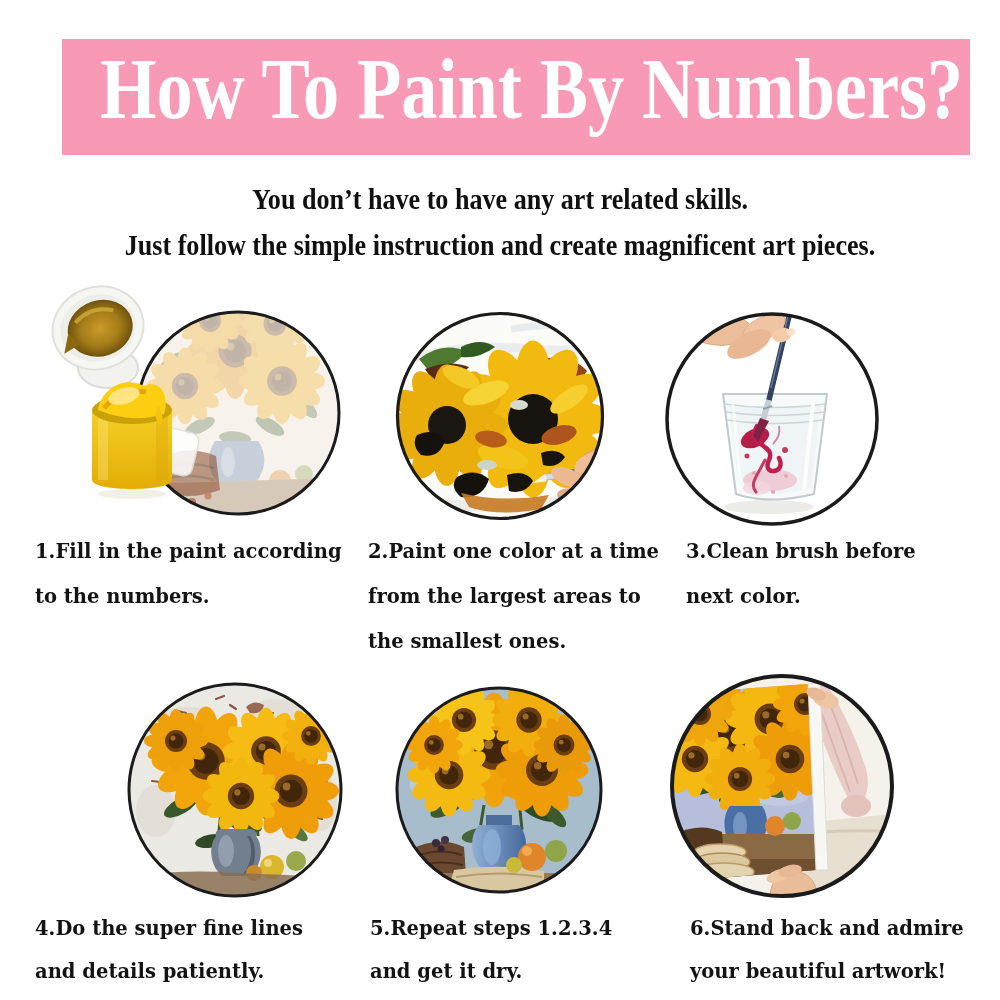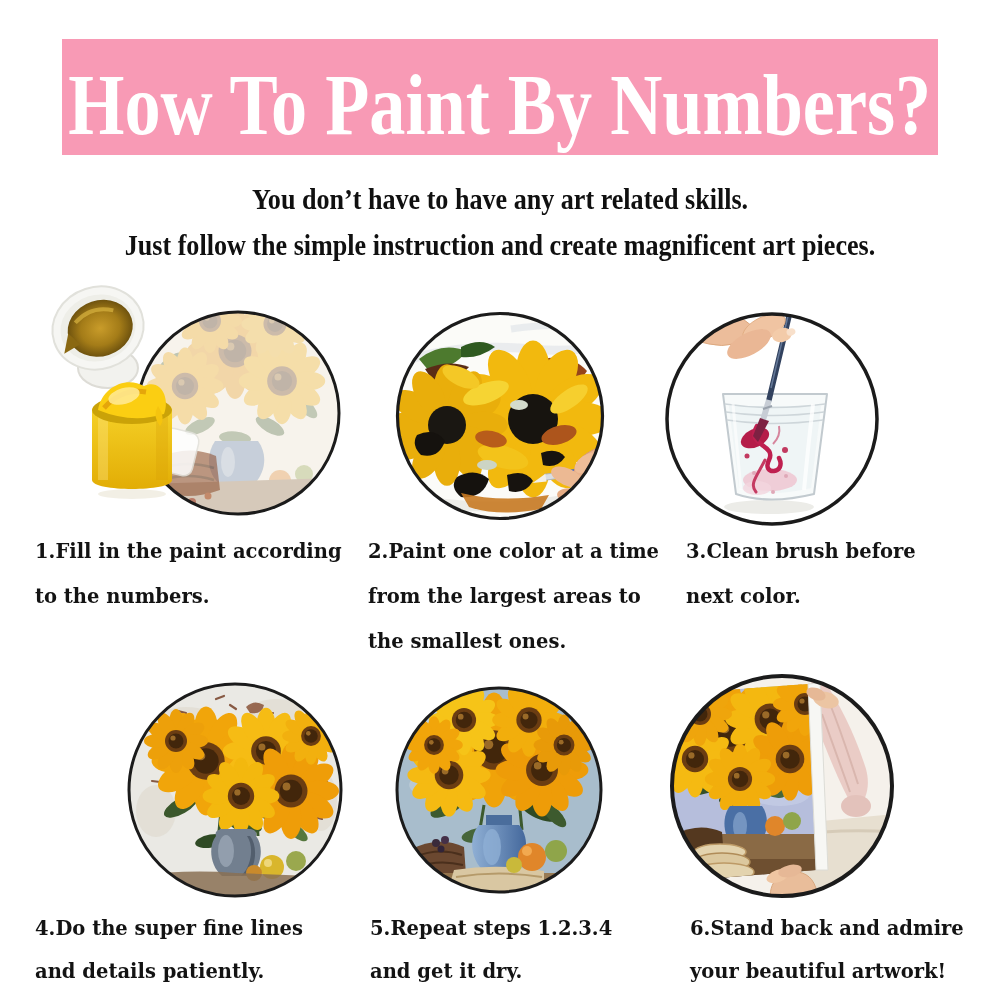--- a/index.html
+++ b/index.html
@@ -1,19 +1,19 @@
 <!DOCTYPE html>
 <html><head>
 <meta charset="utf-8">
 <style>
   html,body{margin:0;padding:0;background:#ffffff;}
   .page{position:relative;width:1000px;height:1000px;background:#ffffff;overflow:hidden;
         font-family:"Liberation Serif",serif;}
   .banner{position:absolute;left:62px;top:39px;width:876px;height:116px;background:#f89ab5;
-          display:flex;align-items:flex-end;justify-content:center;}
+          display:flex;align-items:flex-start;justify-content:center;padding-left:32px;}
   .banner h1{margin:0;font-size:86px;font-weight:bold;color:#ffffff;white-space:nowrap;
              transform:scaleX(.84);font-family:"Liberation Serif",serif;}
   .intro{position:absolute;left:0;top:176px;width:1000px;text-align:center;font-weight:bold;
          font-size:29px;color:#101010;line-height:46px;transform:scaleX(.9);
          transform-origin:50% 50%;font-family:"Liberation Serif",serif;}
   .cap{position:absolute;font-family:"DejaVu Serif",serif;font-weight:bold;font-size:21px;
        color:#131313;transform:scaleX(.93);transform-origin:0 0;}
   .cap .ln{line-height:45px;white-space:nowrap;}
   .cap.r2 .ln{line-height:43px;}
   svg.cell{position:absolute;overflow:visible;}

